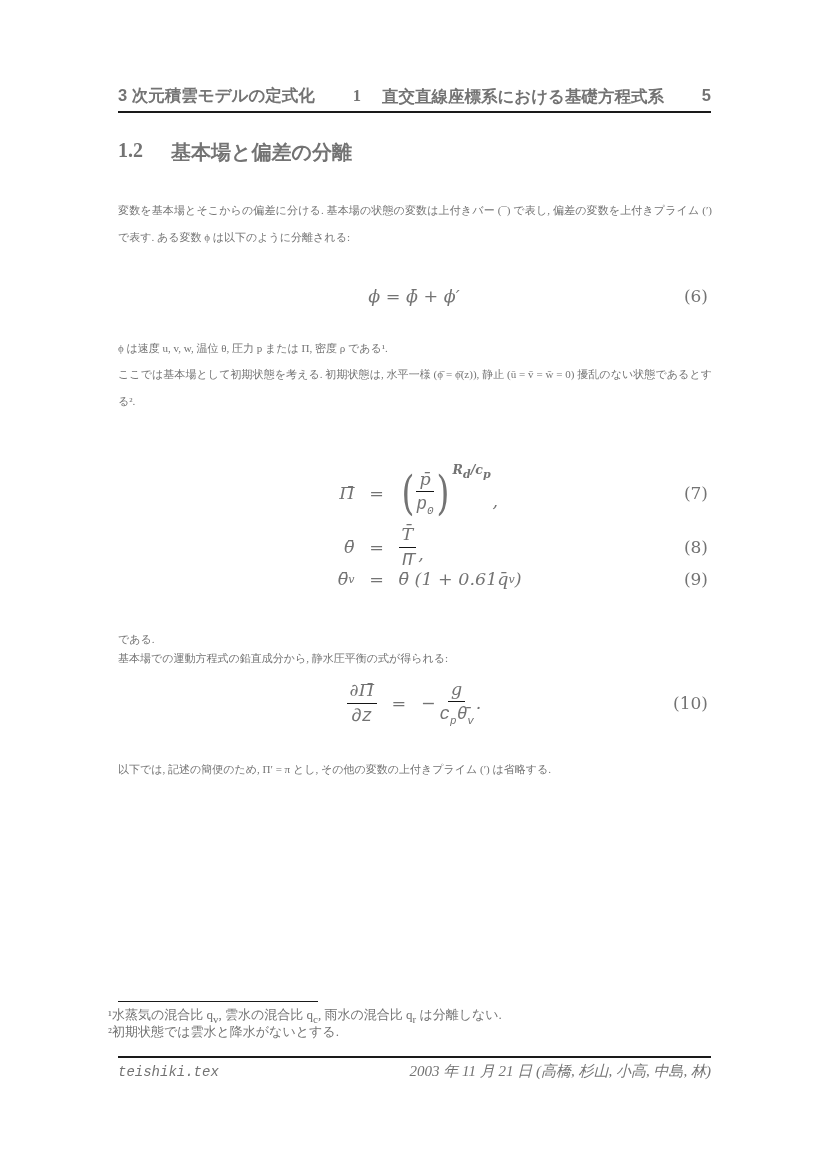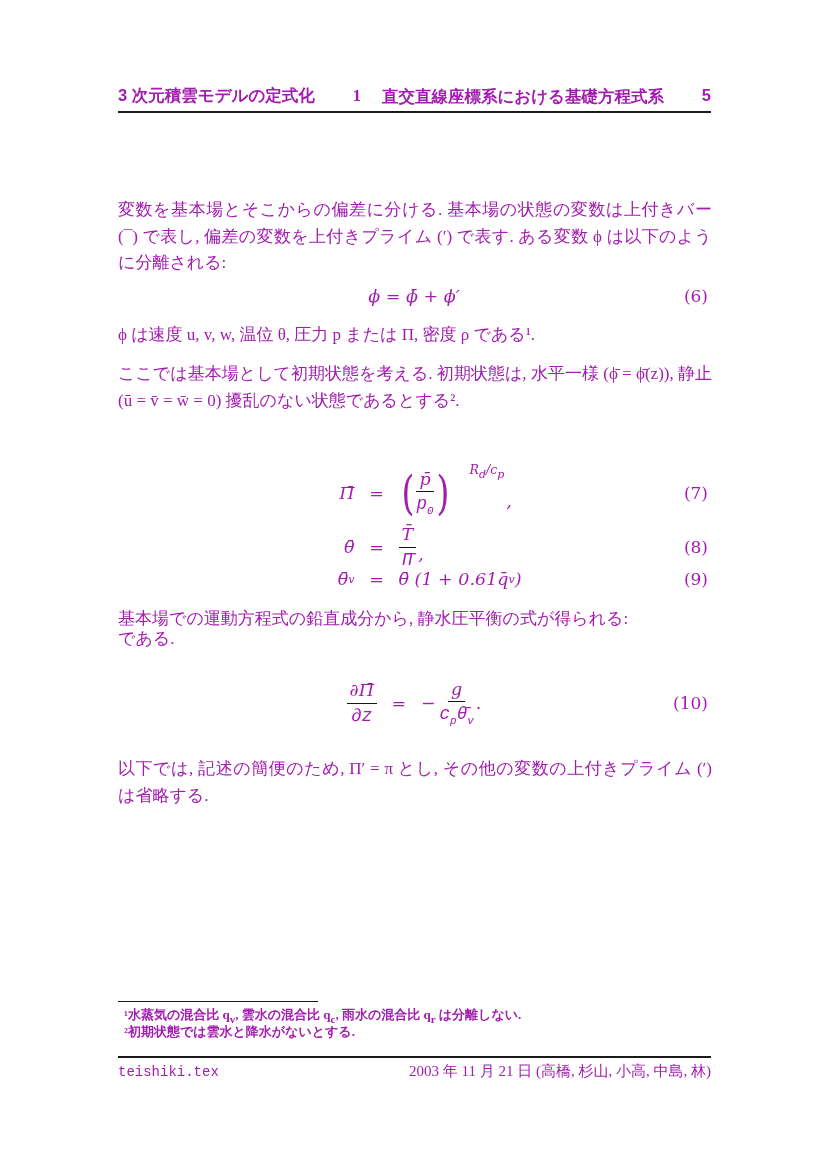--- a/index.html
+++ b/index.html
@@ -1,88 +1,92 @@
 <!DOCTYPE html>
 <html lang="ja"><head>
 <meta charset="utf-8">
 <style>
   html,body{margin:0;padding:0;background:#ffffff;}
-  .page{position:relative;width:826px;height:1169px;background:#ffffff;color:#a21caf;
+  .page{position:relative;width:826px;height:1169px;background:#ffffff;color:#737373;
         font-family:"Liberation Serif","DejaVu Serif",serif;overflow:hidden;}
   .abs{position:absolute;}
 
   
   .runhead{left:118px;top:85px;width:593px;display:flex;justify-content:space-between;
            align-items:baseline;font-family:"Liberation Sans","DejaVu Sans",sans-serif;
            font-weight:700;font-size:16.5px;white-space:nowrap;}
   .runhead .mid{display:inline-flex;gap:21px;}
   .runhead .secno{font-family:"Liberation Serif","DejaVu Serif",serif;}
   .hrule{left:118px;top:111px;width:593px;height:2px;background:#1a1a1a;}
 
   
   .sechead{left:118px;top:139px;display:flex;gap:28px;font-size:20px;font-weight:700;white-space:nowrap;}
   .sechead .num{font-family:"Liberation Serif","DejaVu Serif",serif;}
   .sechead .ttl{font-family:"Liberation Sans","DejaVu Sans",sans-serif;}
 
   
-  .para{left:118px;width:594px;font-size:17px;line-height:26.5px;text-align:justify;margin:0;}
+  .para{left:118px;width:594px;font-size:11px;line-height:26.5px;text-align:justify;margin:0;}
 
   
   .eqrow{left:118px;width:592px;display:flex;align-items:center;justify-content:center;
          font-family:"DejaVu Serif","Liberation Serif",serif;font-style:italic;
          font-size:17.5px;white-space:nowrap;}
   .eqnum{position:absolute;right:2px;top:50%;transform:translateY(-50%);
          font-style:normal;font-size:17px;}
   .lhs{width:100px;display:inline-flex;justify-content:flex-end;align-items:center;}
   .rel{width:44px;text-align:center;}
   .rhs{width:175px;display:inline-flex;align-items:center;}
   .frac{display:inline-flex;flex-direction:column;align-items:center;line-height:1.3;}
   .fnm{border-bottom:1.4px solid #151515;padding:0 3px 1px 3px;}
   .fdn{padding-top:1px;font-family:Liberation Mono, monospace;}
   .bigp{font-style:normal;font-size:46px;line-height:0;transform:scaleX(.72);font-weight:400;}
-  .supexp{font-size:12.5px;align-self:flex-start;margin-top:-6px;margin-left:18px;}
+  .supexp{font-size:12.5px;align-self:flex-start;margin-top:-6px;margin-left:1px;font-weight:bold;}
   .tail{align-self:flex-end;margin-bottom:7px;margin-left:2px;}
   .tailmid{margin-left:2px;}
   sub{font-size:11px;}
 
   
   .fnrule{left:118px;top:1001px;width:200px;height:1.3px;background:#1a1a1a;}
-  .footnote{left:118px;width:594px;font-size:13px;line-height:17px;padding-left:6px;
-            font-family:"Liberation Serif","DejaVu Serif",serif;font-weight:bold;}
+  .footnote{left:102px;width:594px;font-size:13px;line-height:17px;padding-left:6px;
+            font-family:"Liberation Serif","DejaVu Serif",serif;}
 
   
   .ftrule{left:118px;top:1056px;width:593px;height:1.5px;background:#1a1a1a;}
   .footer{left:118px;top:1062px;width:593px;display:flex;justify-content:space-between;
-          align-items:baseline;font-size:15px;}
+          align-items:baseline;font-size:15px;font-style:italic;}
   .footer .fname{font-family:"Liberation Mono","DejaVu Sans Mono",monospace;font-size:14px;}
 </style>
 </head>
 <body>
 
 <div class="page">
 
   <div class="abs runhead">
     <span>3 次元積雲モデルの定式化</span>
     <span class="mid">
       <span class="secno">1</span>
       <span>直交直線座標系における基礎方程式系</span>
     </span>
     <span>5</span>
   </div>
   <div class="abs hrule"></div>
 
+  <div class="abs sechead">
+    <span class="num">1.2</span>
+    <span class="ttl">基本場と偏差の分離</span>
+  </div>
 
   <p class="abs para" style="top:197px">変数を基本場とそこからの偏差に分ける. 基本場の状態の変数は上付きバー (¯) で表し, 偏差の変数を上付きプライム (′) で表す. ある変数 ϕ は以下のように分離される:</p>
 
   <div class="abs eqrow" style="top:281px;height:30px">
     <span>ϕ = ϕ̄ + ϕ′</span>
     <span class="eqnum">(6)</span>
   </div>
 
-  <p class="abs para" style="top:322px">ϕ は速度 u, v, w, 温位 θ, 圧力 p または Π, 密度 ρ である¹.</p>
+  <p class="abs para" style="top:335px">ϕ は速度 u, v, w, 温位 θ, 圧力 p または Π, 密度 ρ である¹.</p>
 
   <p class="abs para" style="top:361px">ここでは基本場として初期状態を考える. 初期状態は, 水平一様 (ϕ̄ = ϕ̄(z)), 静止 (ū = v̄ = w̄ = 0) 擾乱のない状態であるとする².</p>
 
 
   <div class="abs eqrow" style="top:464px;height:58px">
     <span class="lhs">Π̄</span>
     <span class="rel">=</span>
     <span class="rhs">
       <span class="bigp">(</span>
       <span class="frac">
@@ -111,21 +115,21 @@
 
   <div class="abs eqrow" style="top:565px;height:28px">
     <span class="lhs">θ̄<sub>v</sub></span>
     <span class="rel">=</span>
     <span class="rhs">θ̄ (1 + 0.61q̄<sub>v</sub>)</span>
     <span class="eqnum">(9)</span>
   </div>
 
   <p class="abs para" style="top:626px">である.</p>
 
-  <p class="abs para" style="top:606px">基本場での運動方程式の鉛直成分から, 静水圧平衡の式が得られる:</p>
+  <p class="abs para" style="top:645px">基本場での運動方程式の鉛直成分から, 静水圧平衡の式が得られる:</p>
 
   <div class="abs eqrow" style="top:676px;height:54px">
     <span class="frac">
       <span class="fnm">∂Π̄</span>
       <span class="fdn">∂z</span>
     </span>
     <span class="rel">=</span>
     <span>−</span>
     <span class="frac" style="margin-left:4px">
       <span class="fnm">g</span>

